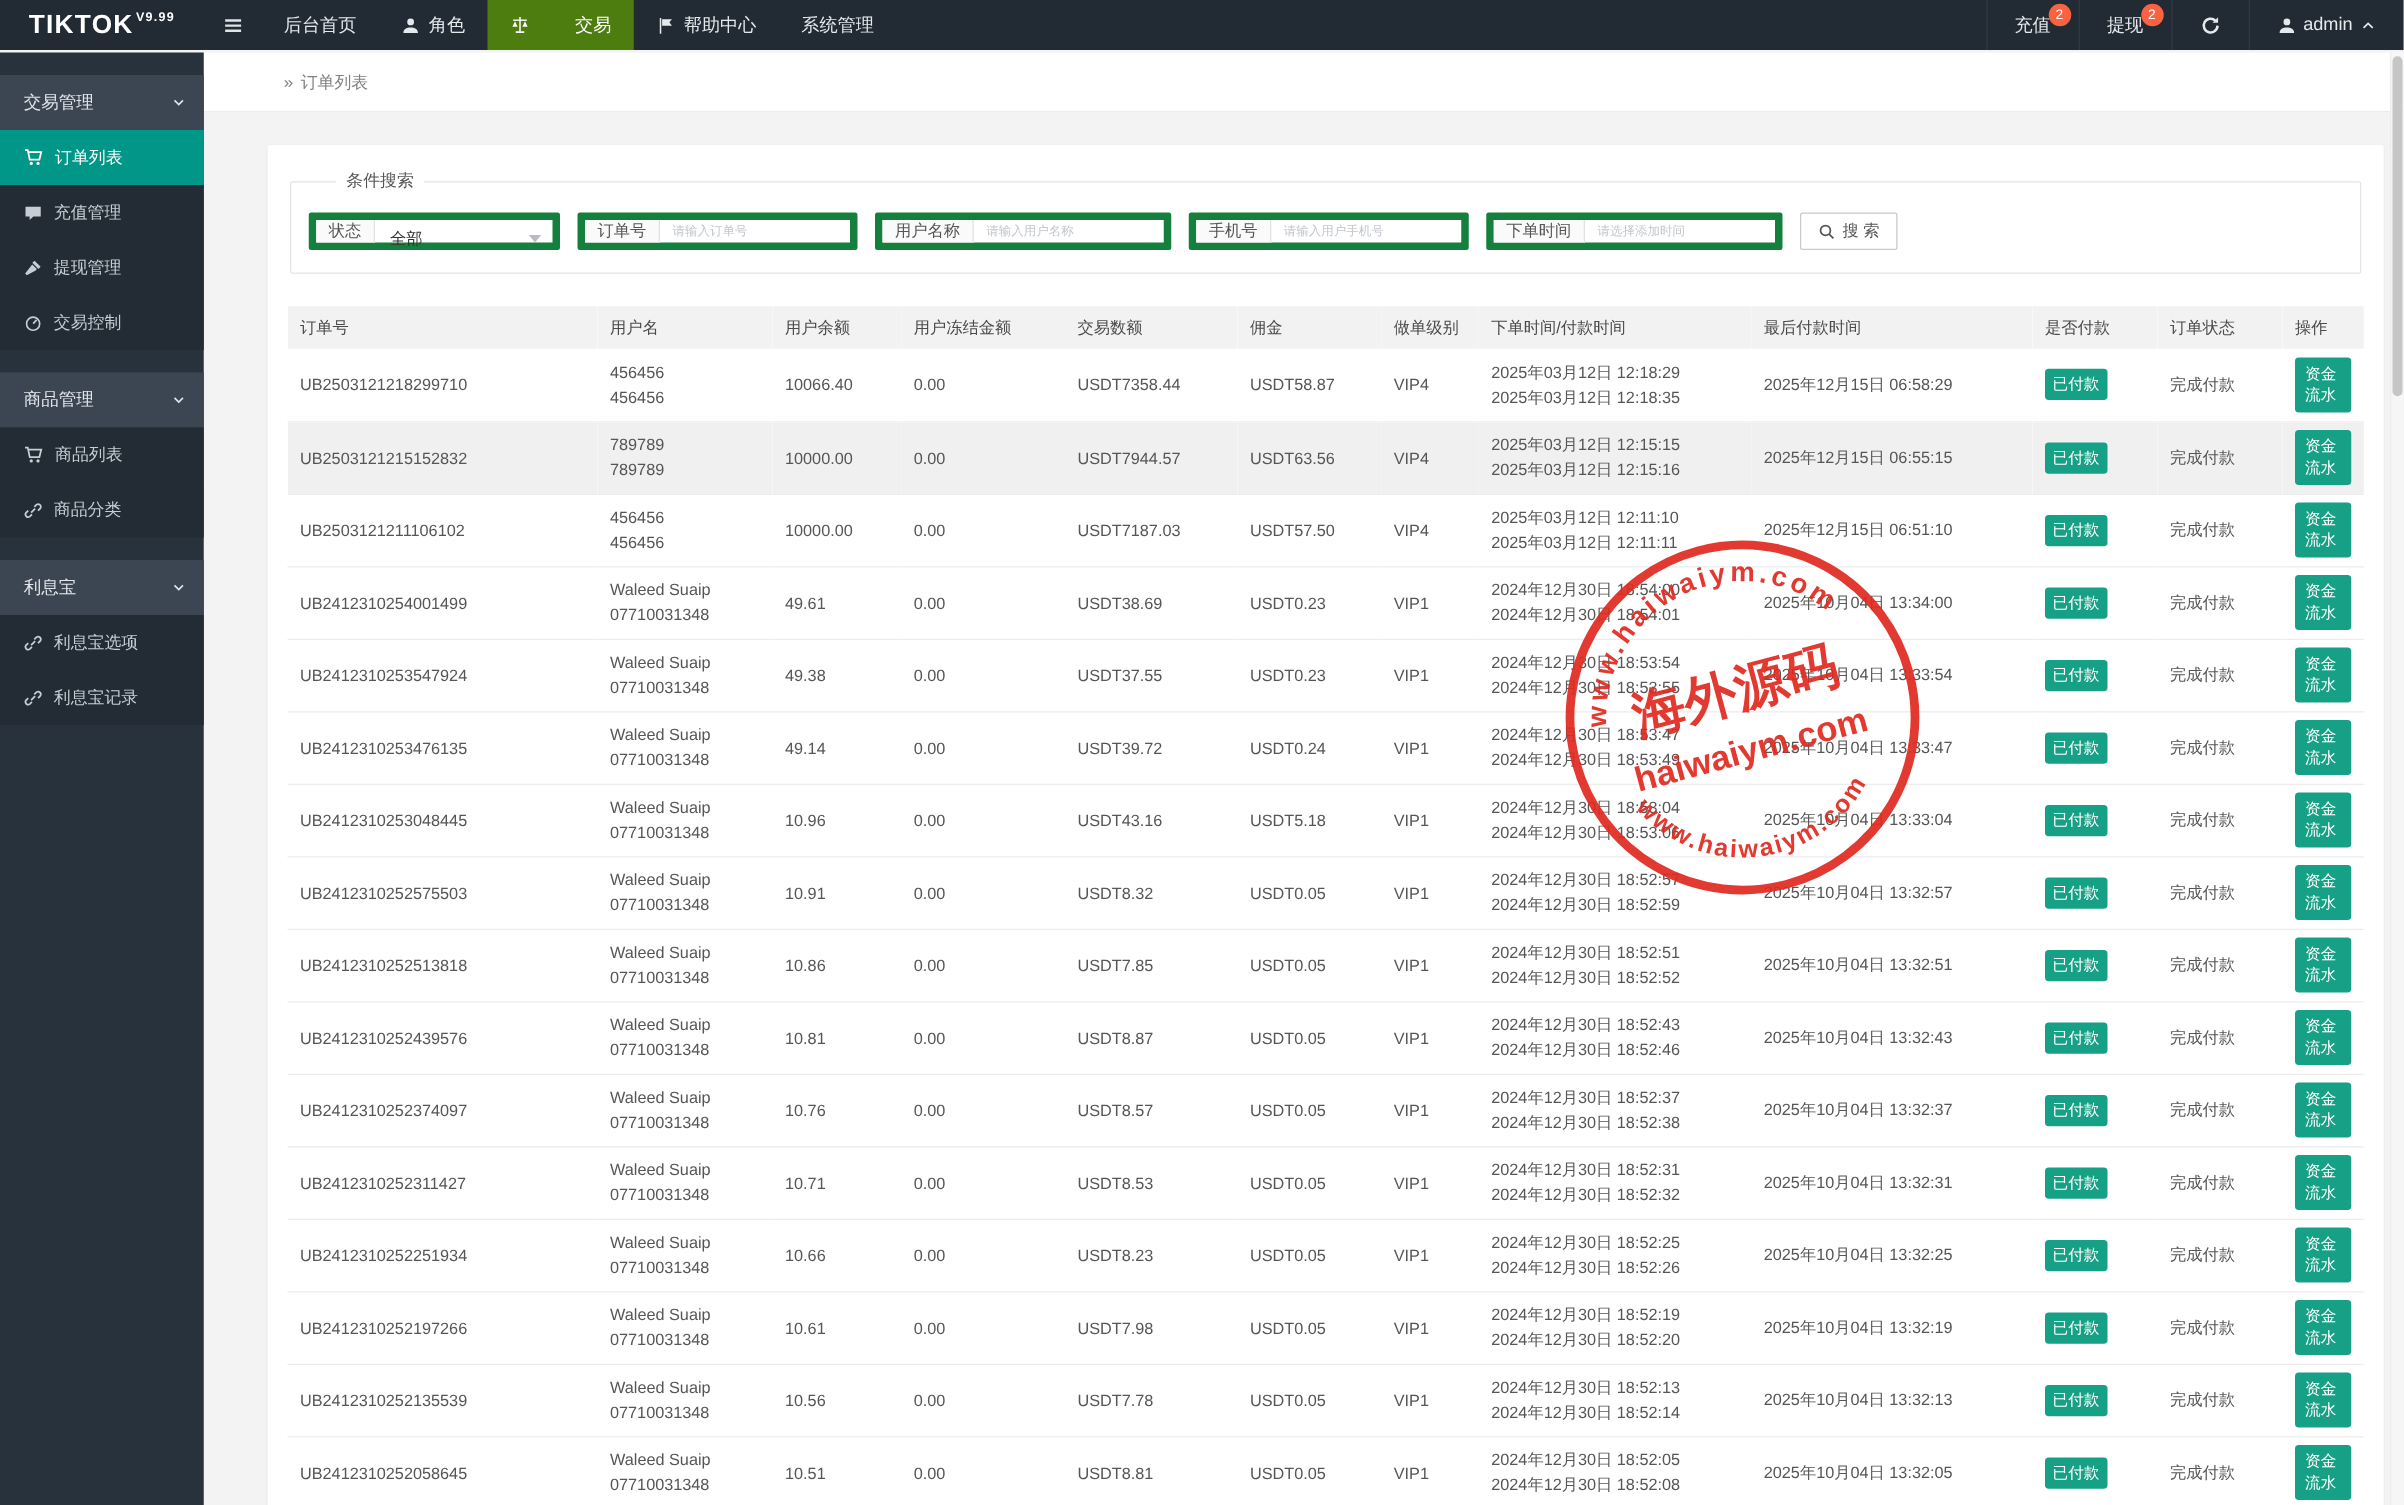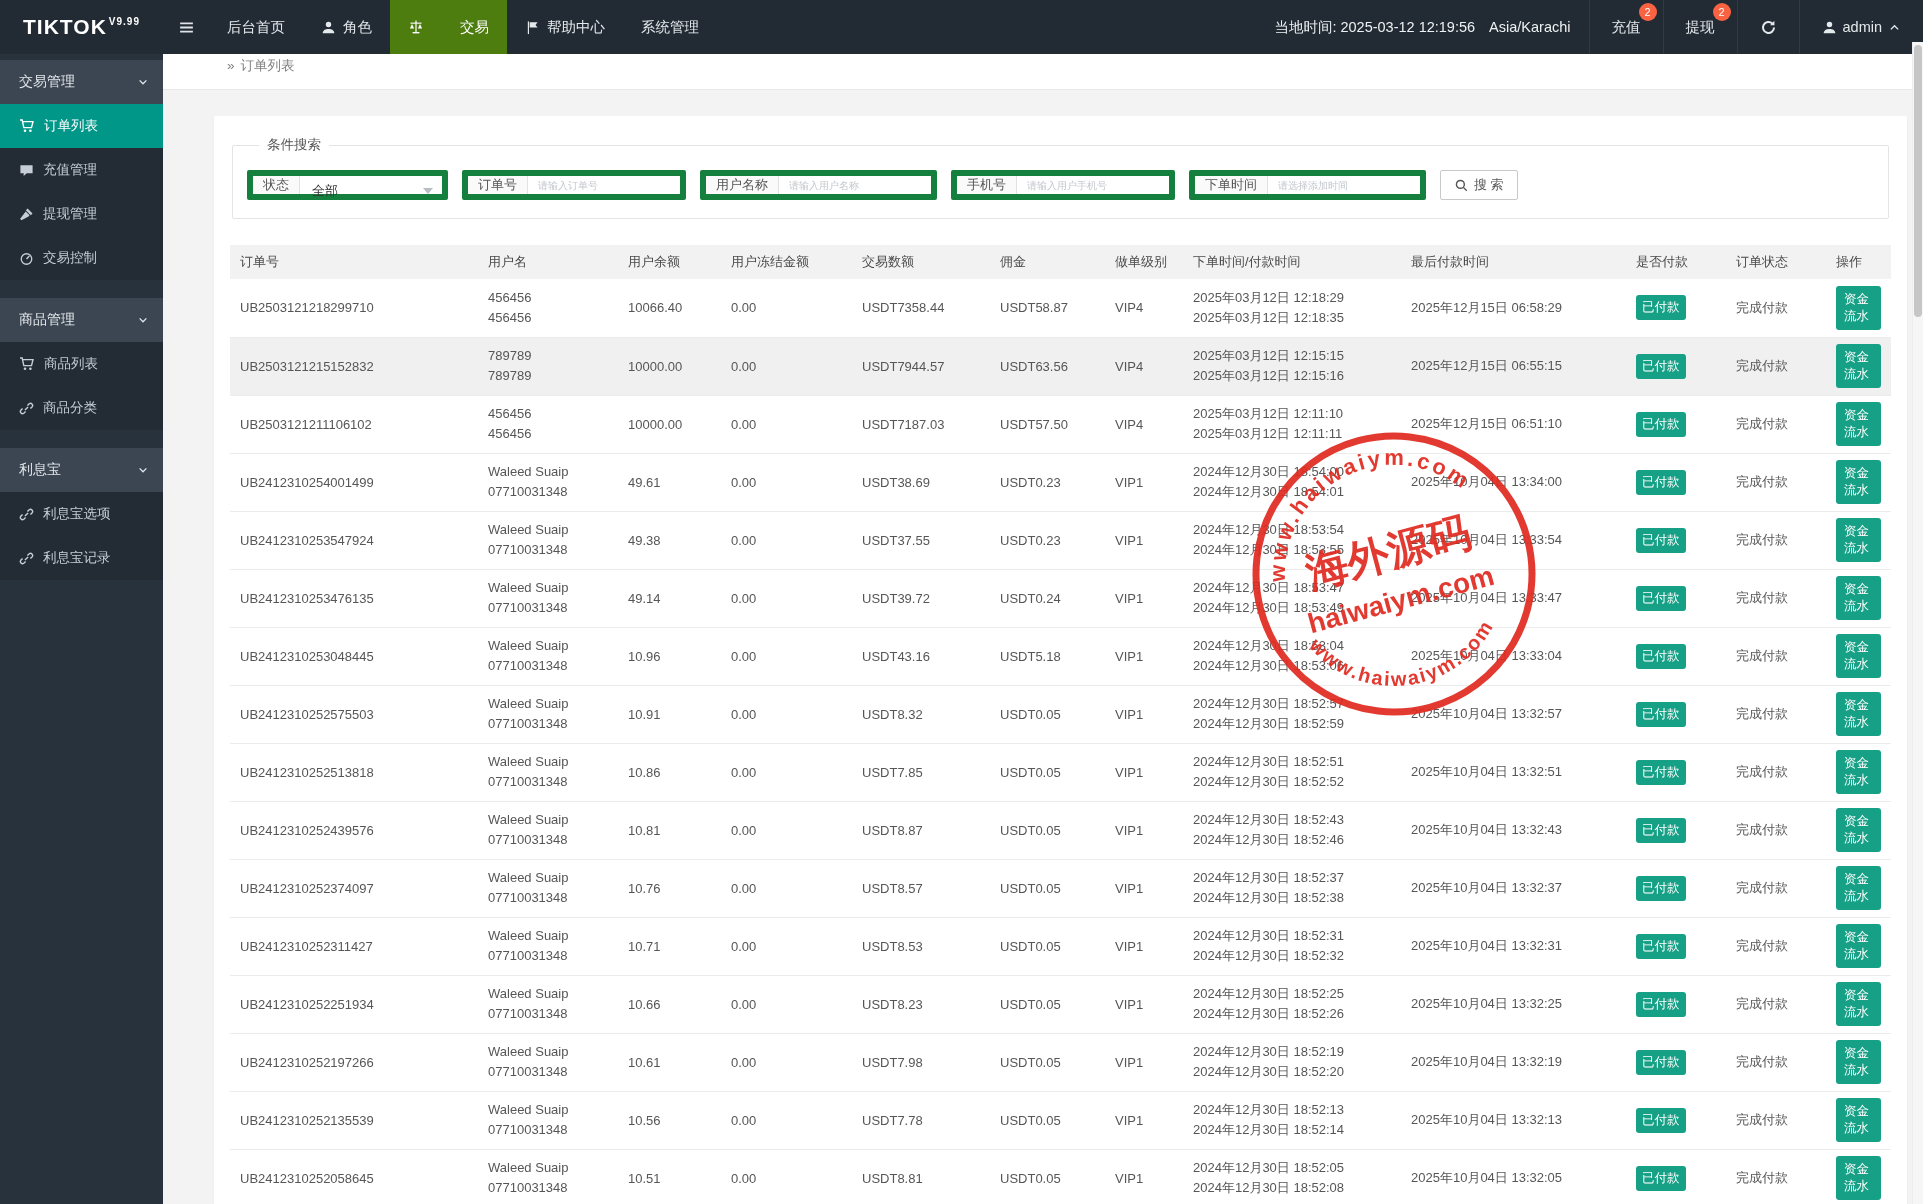--- a/index.html
+++ b/index.html
@@ -1,20 +1,20 @@
 <!DOCTYPE html>
 <html><head>
 <meta charset="utf-8">
 <style>
   * { box-sizing: border-box; margin:0; padding:0; }
   html,body { width:1923px; height:1204px; overflow:hidden; }
   body { font-family:"Liberation Sans","DejaVu Sans",sans-serif; background:#f3f3f4; position:relative; font-size:13px; color:#555; }
 
   
-  .topbar { position:absolute; left:0; top:0; width:1923px; height:54px; background:#222a33; display:flex; align-items:stretch; z-index:30; }
+  .topbar { position:absolute; left:0; top:0; width:1923px; height:40px; background:#222a33; display:flex; align-items:stretch; z-index:30; }
   .logo { width:163px; display:flex; align-items:center; justify-content:center; color:#fff; font-size:21px; font-weight:bold; letter-spacing:1px; }
   .logo sup { font-size:10px; font-weight:bold; margin-left:2px; top:-6px; position:relative; }
   .tb-burger { width:46px; display:flex; align-items:center; justify-content:center; color:#dfe4e8; cursor:pointer; }
   .nav { display:flex; align-items:stretch; }
   .nav-item { display:flex; align-items:center; gap:7px; padding:0 18px; color:#e4e9ec; font-size:14.5px; cursor:pointer; }
   .nav-item.active { background:#4d7c0f; color:#fff;gap:36px; }
   .top-right { margin-left:auto; display:flex; align-items:stretch; }
   .tb-time { display:flex; align-items:center; gap:14px; color:#eef1f3; font-size:14.5px; padding:0 18px; }
   .tb-item { position:relative; display:flex; align-items:center; gap:6px; padding:0 22px; color:#e4e9ec; font-size:14.5px; border-left:1px solid rgba(255,255,255,.07); cursor:pointer; }
   .tb-badge { position:absolute; top:3px; right:6px; min-width:18px; height:18px; line-height:18px; text-align:center; background:#fa6342; color:#fff; border-radius:9px; font-size:11px; padding:0 4px; }
@@ -28,21 +28,21 @@
   .sb-item.active { background:#009688; color:#fff; }
 
   
   .main { position:absolute; left:163px; top:42px; right:0; bottom:0; }
   .breadcrumb-bar { height:48px; background:#fff; border-bottom:1px solid #e7e7e7; display:flex; align-items:center; padding-left:64px; color:#808080; font-size:13.5px; gap:6px; }
   .content { position:absolute; left:0; top:48px; right:0; bottom:0; background:#f3f3f4; overflow:hidden; }
   .card { position:absolute; left:51px; top:26px; width:1693px; height:1400px; background:#fff; border-radius:2px; box-shadow:0 1px 2px rgba(0,0,0,.06); padding:20px 16px; }
 
   
   fieldset.search { border:1px solid #e4e4e4; border-radius:2px; padding:14px 14px 18px 14px; margin:0 2px; }
-  fieldset.search legend { font-size:13.5px; color:#555; padding:0 8px; margin-left:12px; }
+  fieldset.search legend { font-size:13.5px; color:#555; padding:0 8px; margin-left:22px; }
   .search-row { display:flex; gap:14px; margin-top:2px; }
   .input-group { display:flex; align-items:stretch; height:30px; border:6px solid #15803d; border-radius:2px; background:#fff; }
   .ig-label { display:flex; align-items:center; padding:0 10px; font-size:13px; color:#555; background:#fafafa; border-right:1px solid #e2e2e2; white-space:nowrap; }
   .ig-input { border:none; outline:none; padding:0 10px; font-size:10px; color:#333; width:152px; background:transparent; }
   .ig-input::placeholder { color:#c2c6cc; }
   .ig-select { display:flex; align-items:center; justify-content:space-between; width:142px; padding:0 9px 0 12px; font-size:13px; color:#333; cursor:pointer;margin-top:12px; }
   .caret { width:0; height:0; border-left:5px solid transparent; border-right:5px solid transparent; border-top:6px solid #b9bdc3; }
   .search-btn { display:flex; align-items:center; gap:5px; height:30px; padding:0 13px; border:1px solid #c9c9c9; border-radius:2px; background:#fff; color:#555; font-size:13px; cursor:pointer;justify-content:space-between; }
 
   
@@ -107,24 +107,20 @@
             <path d="M5 2.5h8.4l-2.2 2.7 2.2 2.8H5z"></path>
           </svg>
         </span>
         <span>帮助中心</span>
       </div>
       <div class="nav-item">
         <span>系统管理</span>
       </div>
     </div>
   <div class="top-right">
-    <div class="tb-time">
-      <span>当地时间: 2025-03-12 12:19:56</span>
-      <span>Asia/Karachi</span>
-    </div>
     <div class="tb-item">
       <span>充值</span>
       <span class="tb-badge">2</span>
     </div>
     <div class="tb-item">
       <span>提现</span>
       <span class="tb-badge">2</span>
     </div>
     <div class="tb-item">
       <span class="icn">

